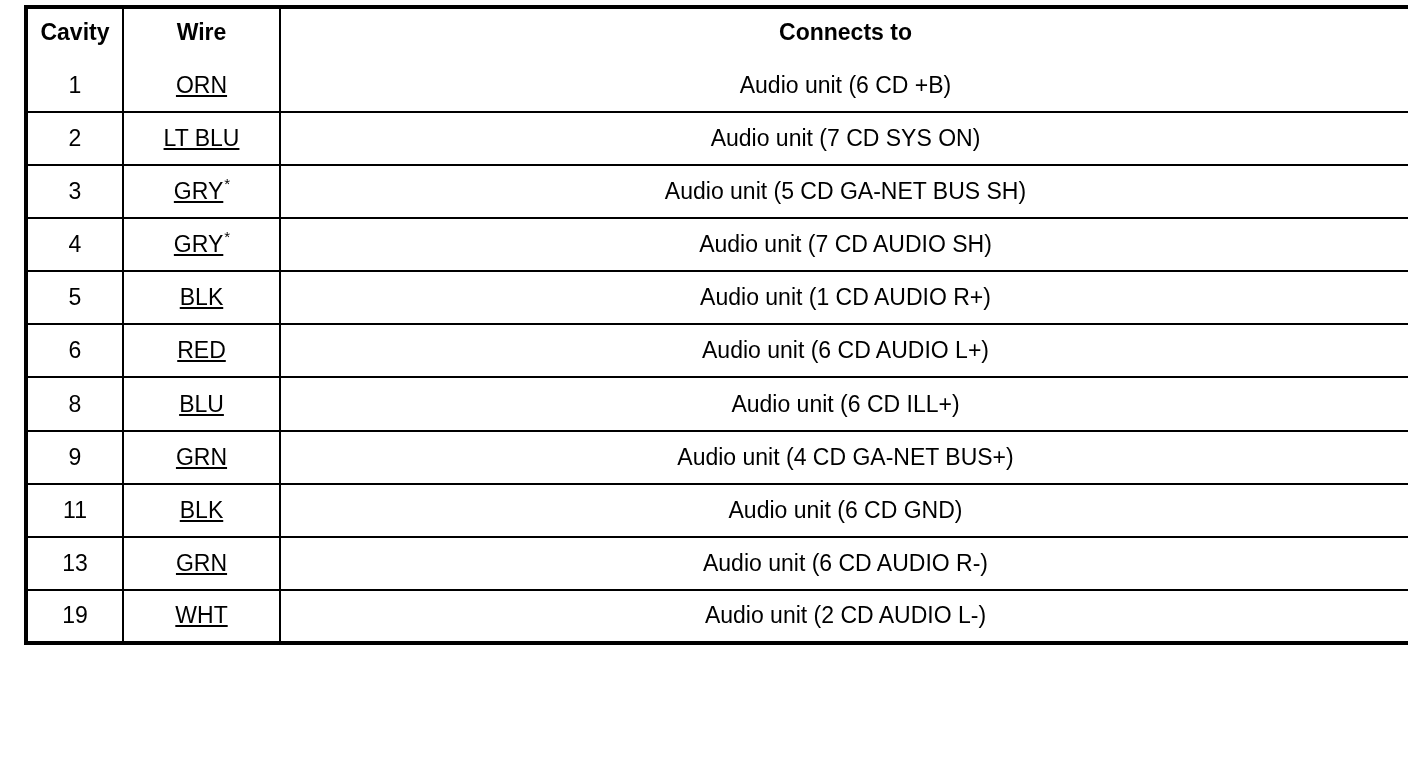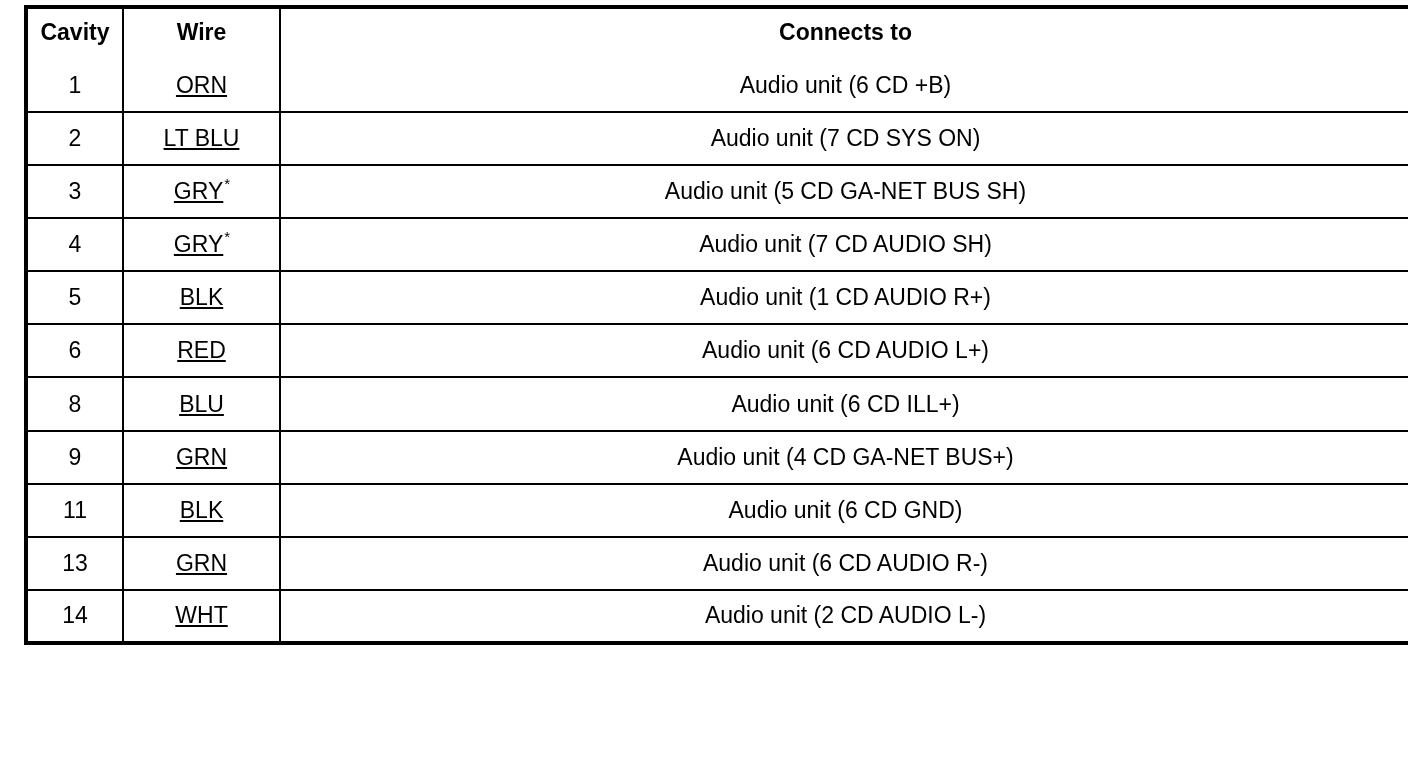--- a/index.html
+++ b/index.html
@@ -165,19 +165,19 @@
           <td class="cell-cavity">11</td>
           <td class="cell-wire"><span class="wire-label">BLK</span></td>
           <td class="cell-conn">Audio unit (6 CD GND)</td>
         </tr>
         <tr>
           <td class="cell-cavity">13</td>
           <td class="cell-wire"><span class="wire-label">GRN</span></td>
           <td class="cell-conn">Audio unit (6 CD AUDIO R-)</td>
         </tr>
         <tr>
-          <td class="cell-cavity">14</td>
+          <td class="cell-cavity">19</td>
           <td class="cell-wire"><span class="wire-label">WHT</span></td>
           <td class="cell-conn">Audio unit (2 CD AUDIO L-)</td>
         </tr>
       </tbody>
   </table>
 </div>
 
 </body></html>

